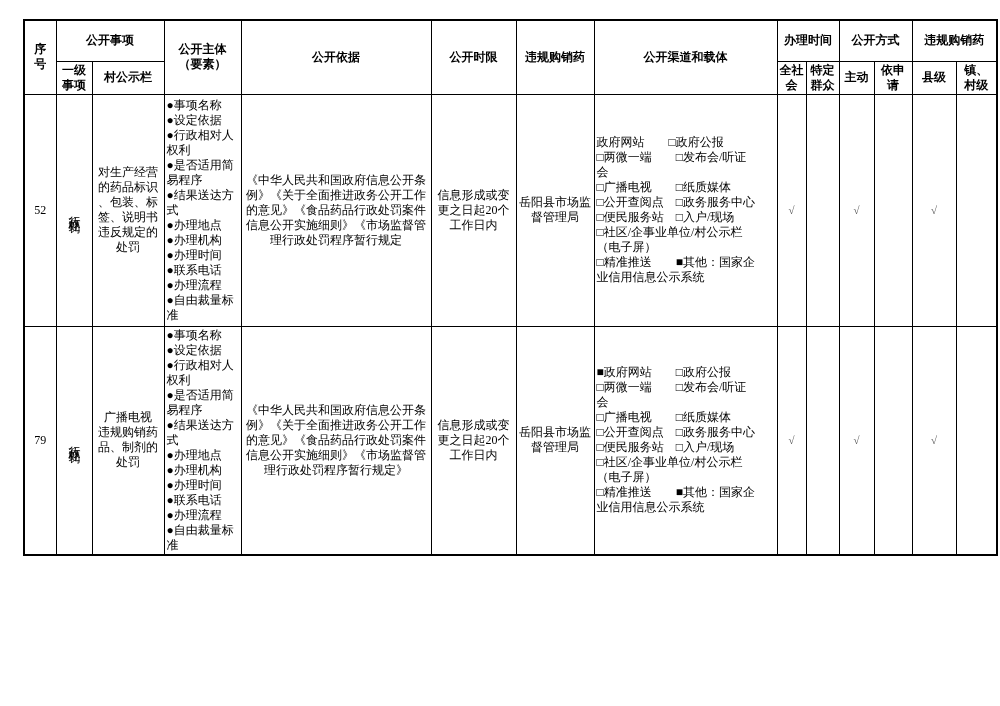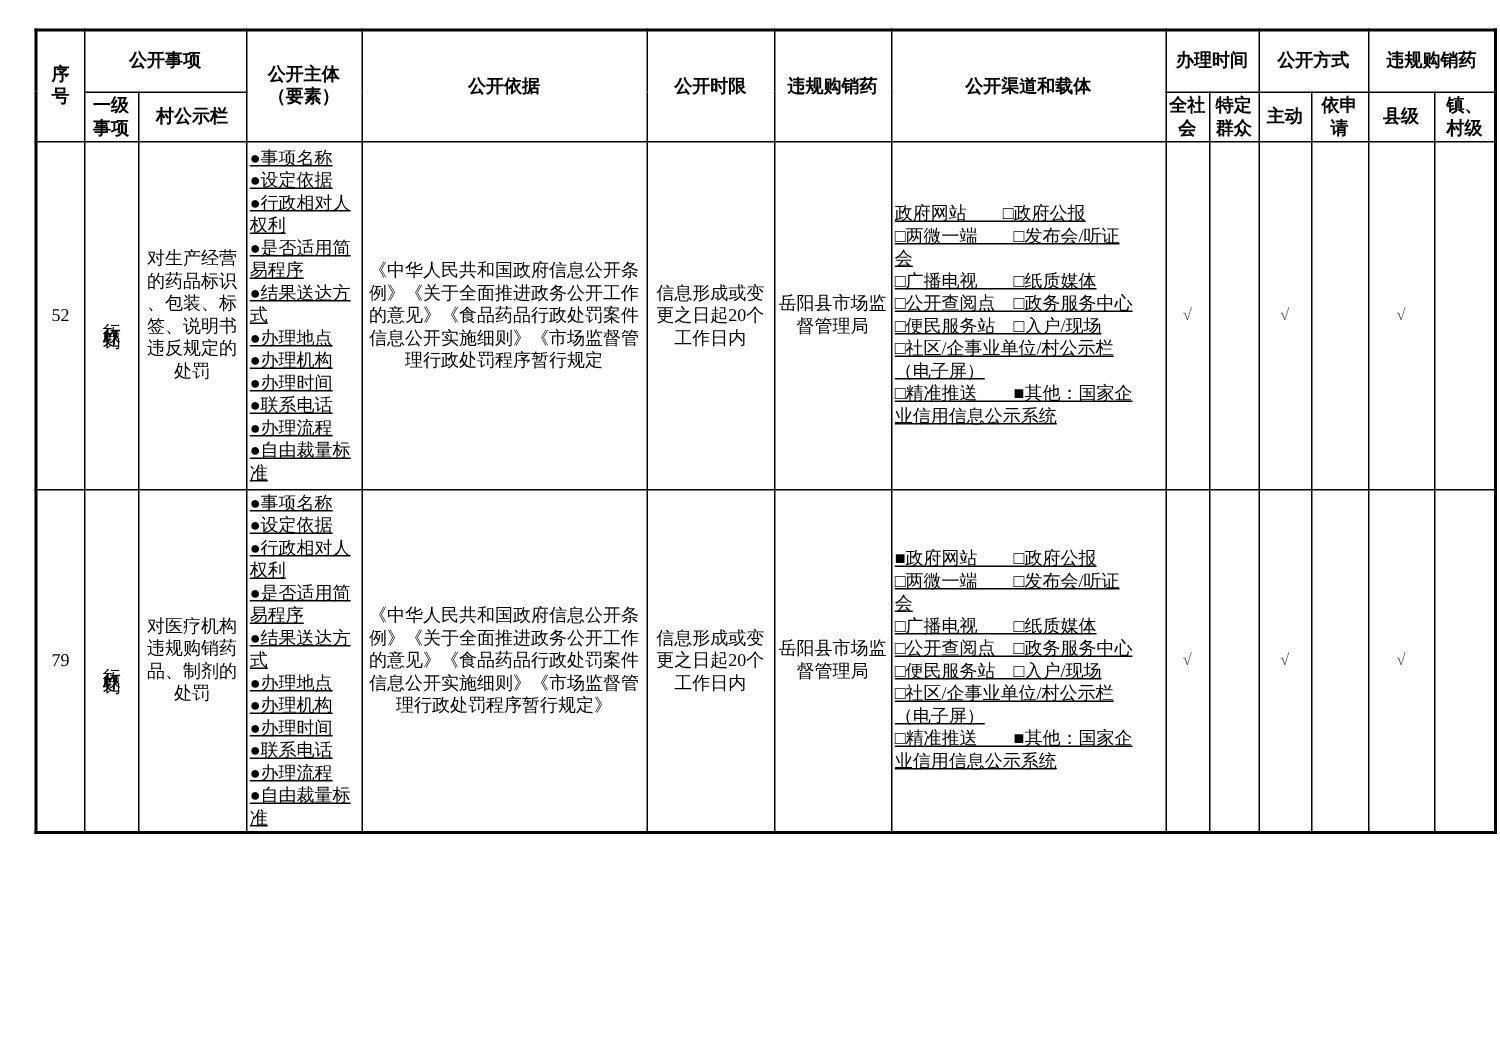--- a/index.html
+++ b/index.html
@@ -11,21 +11,21 @@
     border-collapse:collapse;table-layout:fixed;
     margin:19px 0 0 23px;border:2px solid #000;
   }
   th,td{
     border:1px solid #000;
     font-size:12px;line-height:15px;
     text-align:center;vertical-align:middle;
     padding:1px 2px;white-space:pre-line;overflow:hidden;
   }
   th{font-weight:bold;}
-  td.left{text-align:left;text-decoration:underline;}
+  td.left{text-align:left;}
   td.vert span{
     writing-mode:vertical-rl;text-orientation:upright;
     letter-spacing:2px;display:inline-block;
   }
   td.check{font-size:11px;color:#555;}
   tr.h1{height:41px;}
   tr.h2{height:33px;}
   tr.r1{height:232px;}
   tr.r2{height:228px;}
 </style>
@@ -130,21 +130,21 @@
       <td class="check"></td>
       <td class="check">√</td>
       <td class="check"></td>
       <td class="check">√</td>
       <td class="check"></td>
     </tr>
 
     <tr class="r2">
       <td>79</td>
       <td class="vert"><span>行政处罚</span></td>
-      <td>对医疗机构
+      <td>广播电视
 违规购销药
 品、制剂的
 处罚</td>
       <td class="left">●事项名称
 ●设定依据
 ●行政相对人
 权利
 ●是否适用简
 易程序
 ●结果送达方

